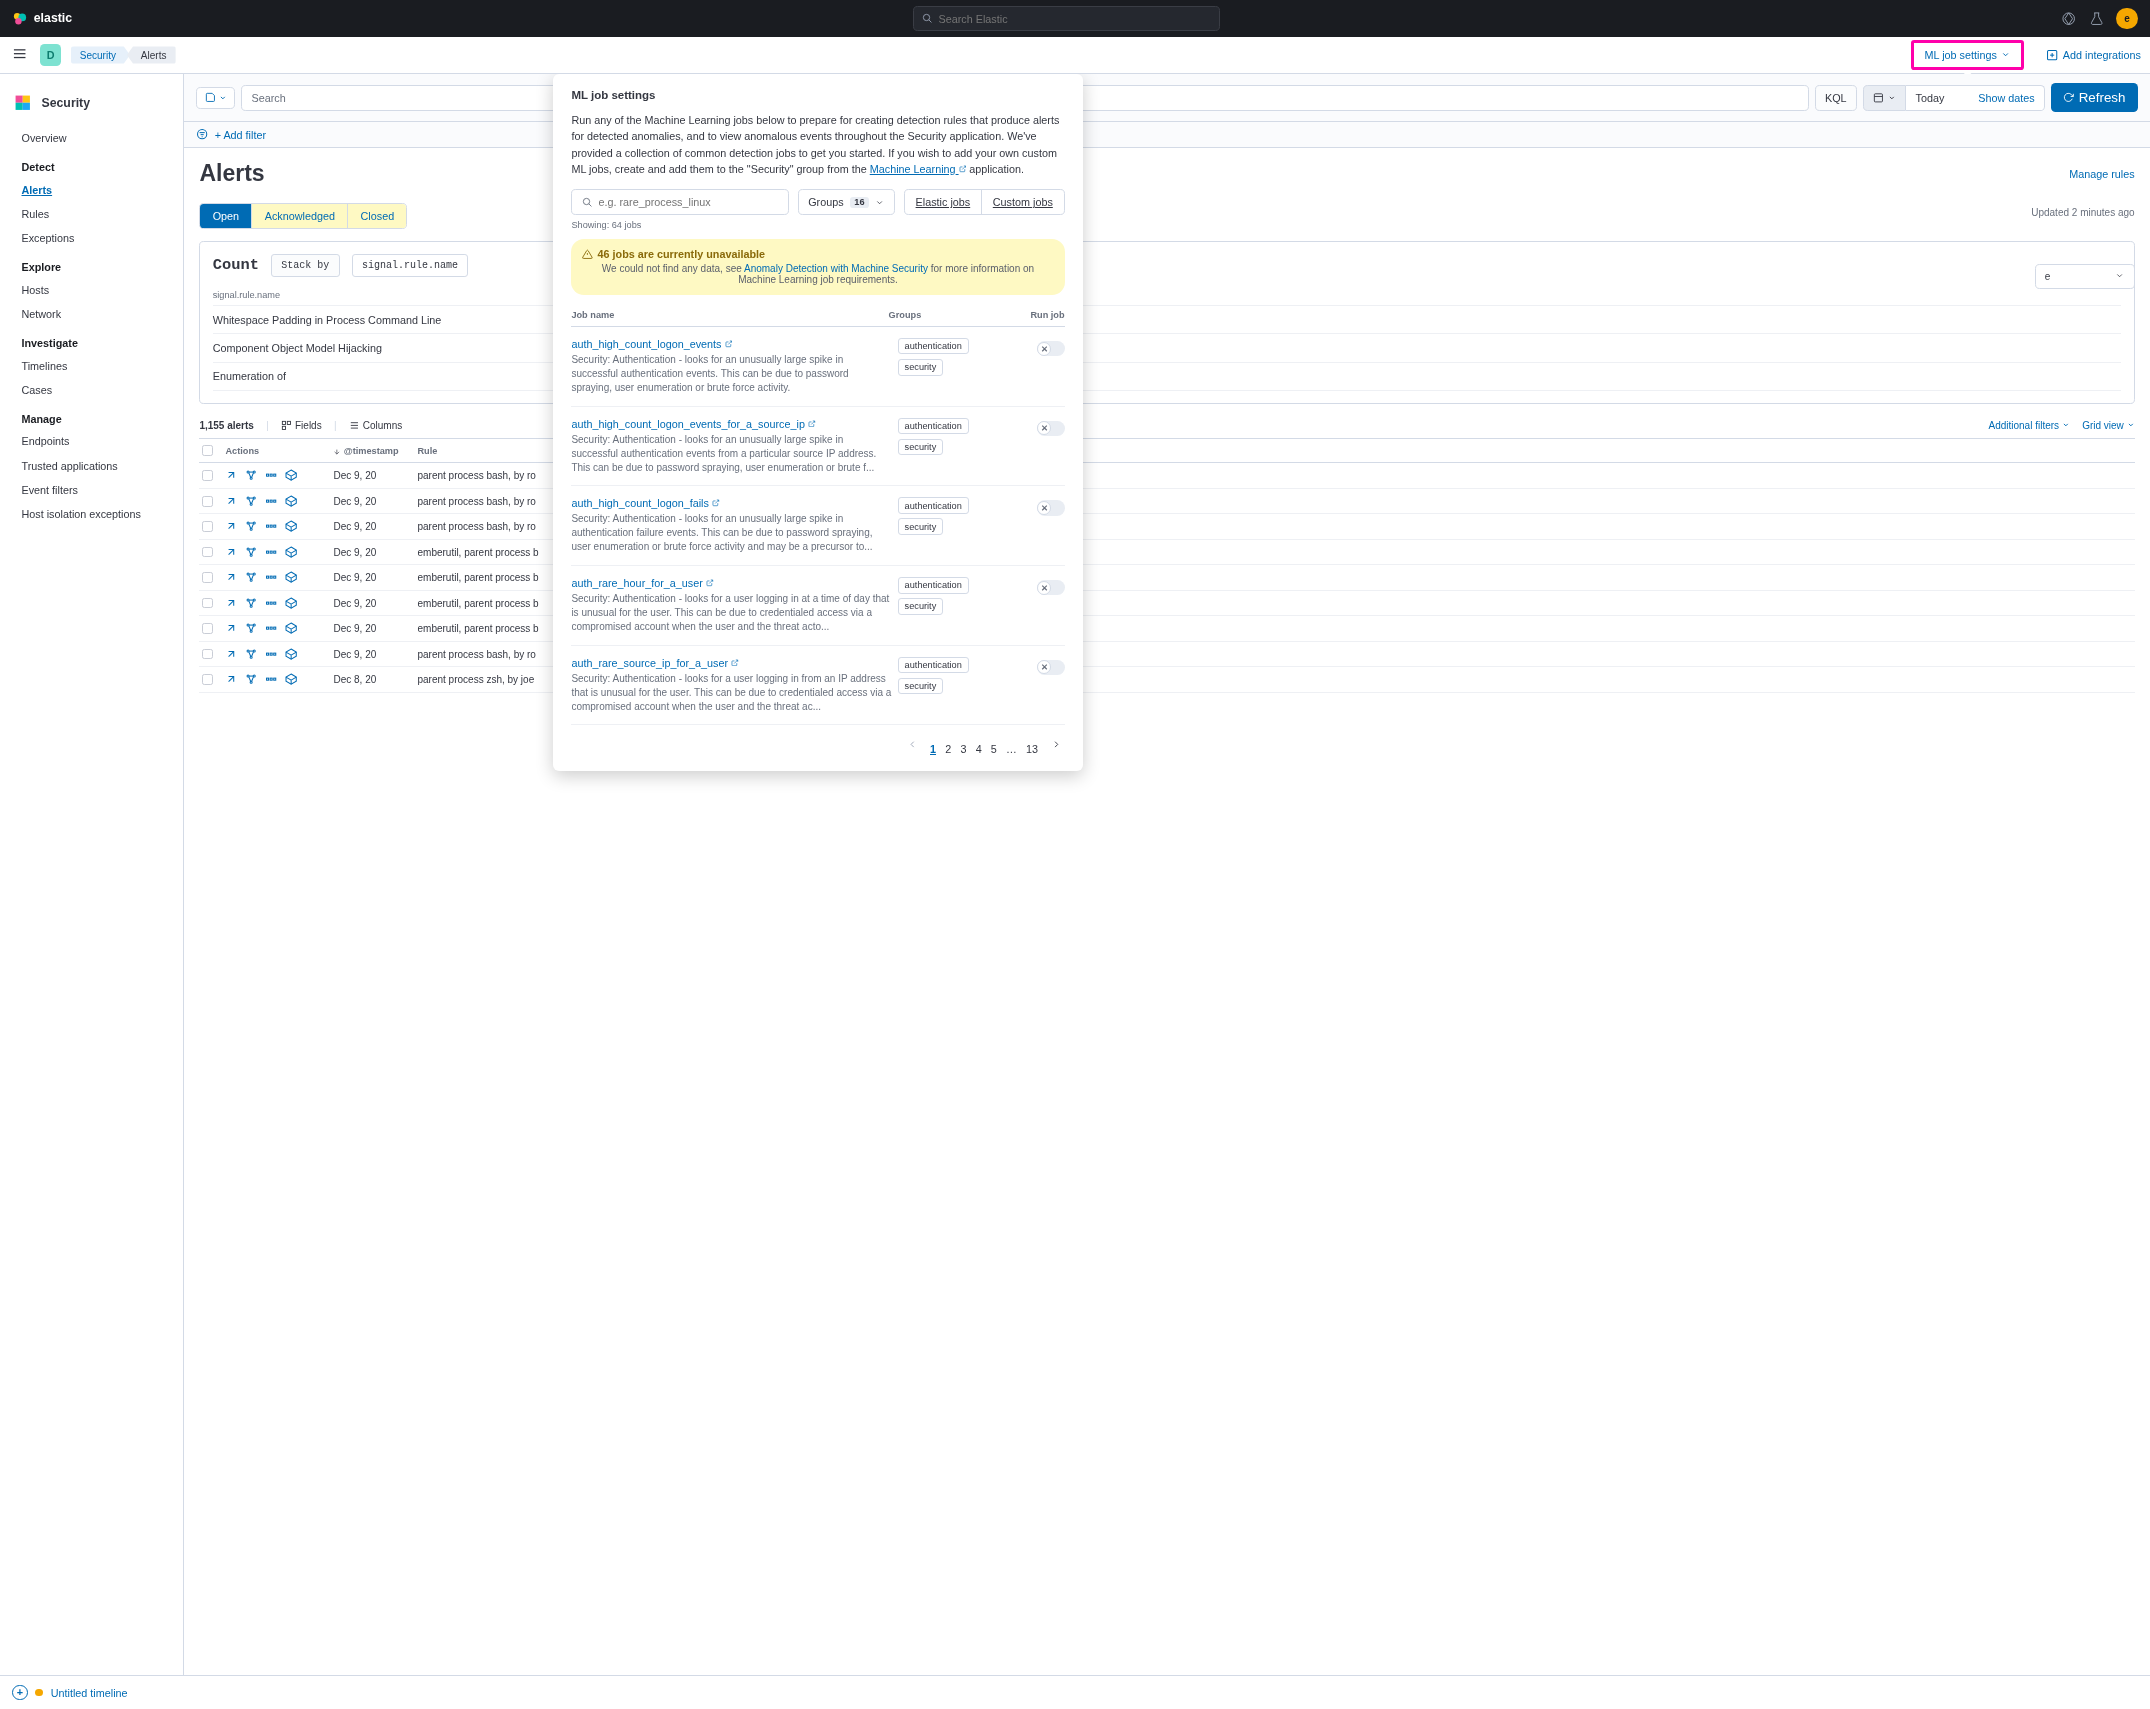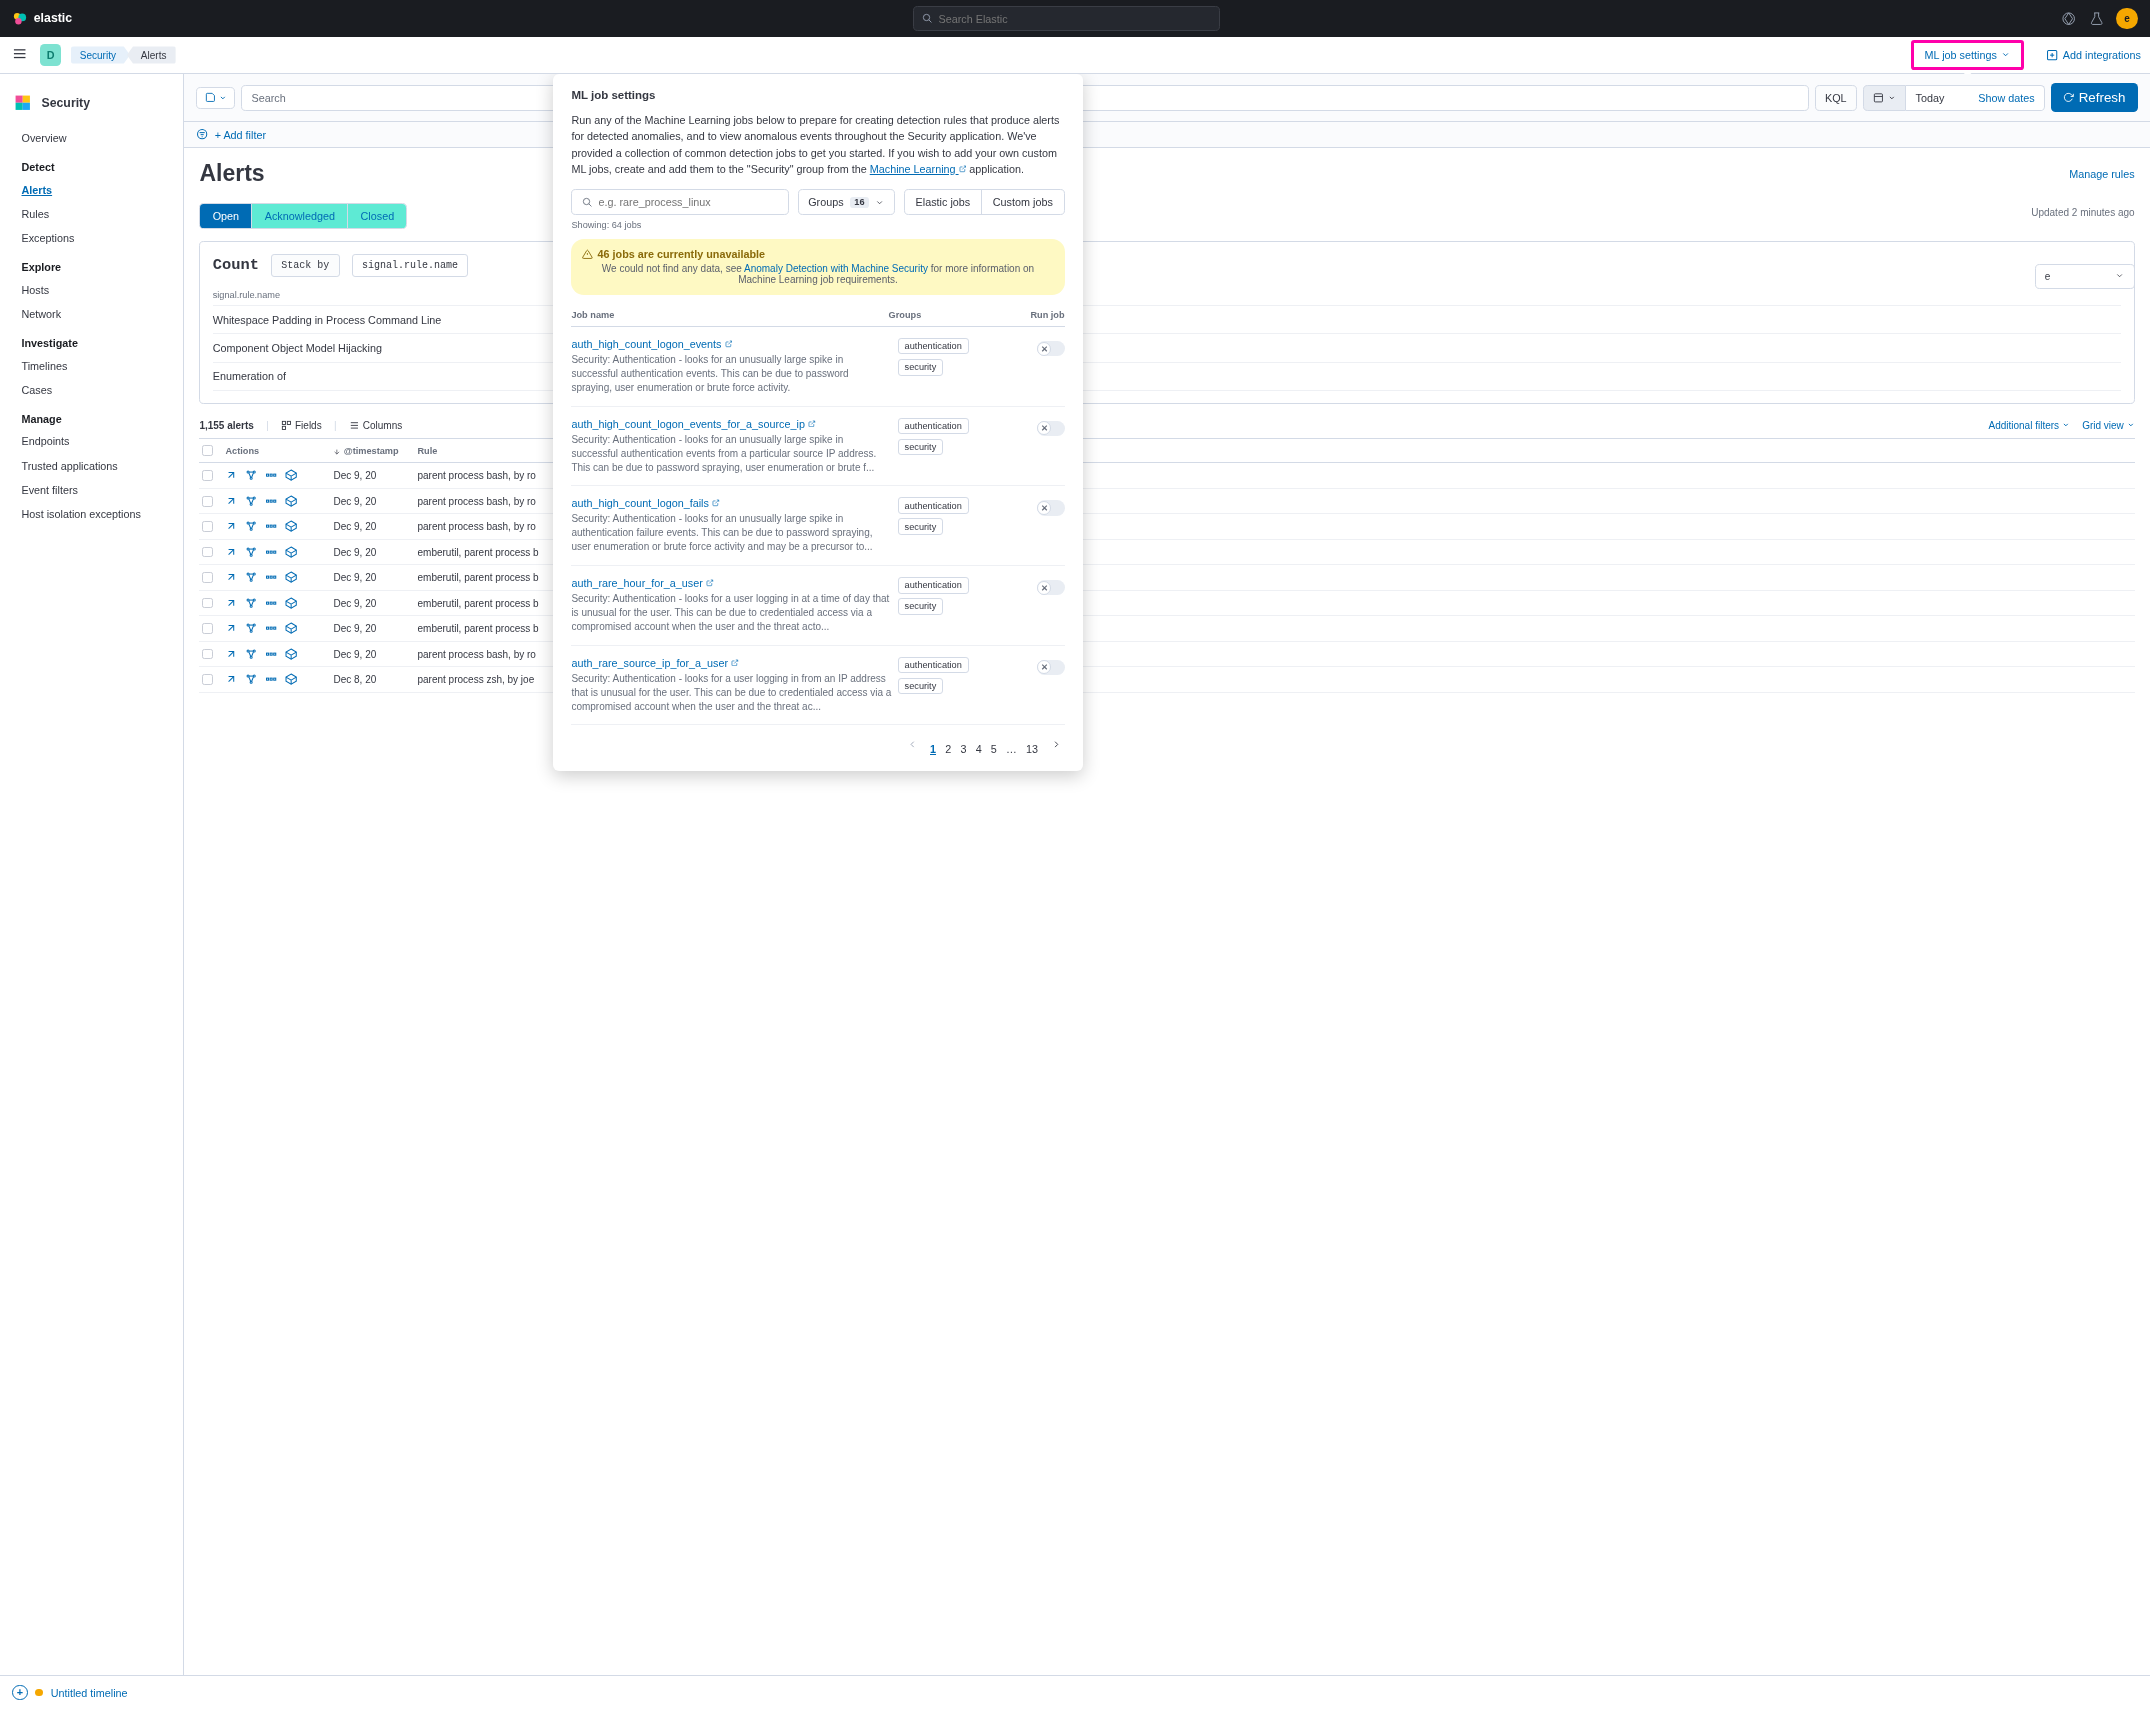--- a/index.html
+++ b/index.html
@@ -46,21 +46,21 @@
 
 .filter-row { padding: 6.1px 12.3px; display: flex; align-items: center; gap: 6.1px; border-bottom: 0.8px solid #d3dae6; background:#fafbfd;}
 .filter-icon { color: #006bb4; }
 .add-filter { color: #006bb4; cursor: pointer; }
 
 .content { padding: 12.3px 15.4px; }
 .page-title { font-size: 23px; font-weight: 700; margin-bottom: 12.3px; }
 .manage-rules { float: right; color: #006bb4; cursor: pointer; margin-top:-31px;}
 
 .tabs { margin-top: 15.4px; display: flex; border: 0.8px solid #d3dae6; border-radius: 4.6px; overflow: hidden; width: fit-content; }
-.tab { padding: 6.1px 12.3px; cursor: pointer; border-right: 0.8px solid #d3dae6; color: #006bb4; background: #5eead4; }
+.tab { padding: 6.1px 12.3px; cursor: pointer; border-right: 0.8px solid #d3dae6; color: #006bb4; background: #fef9c3; }
 .tab:last-child { border-right: none; }
 .tab.active { background: #006bb4; color: #fff; }
 .updated-text { float: right; color: #69707d; font-size: 10px; margin-top:-21.5px;}
 
 .count-panel { border: 0.8px solid #d3dae6; border-radius: 4.6px; margin-top: 12.3px; padding: 12.3px; }
 .count-header { display: flex; align-items: center; gap: 12.3px; font-family: Liberation Mono, monospace; }
 .count-title { font-weight: 700; font-size: 15.4px; }
 .stackby { border: 0.8px solid #d3dae6; border-radius: 3.1px; padding: 4.6px 9.2px; background: #fbfcfd; font-size: 10px; }
 .legend-list { margin-top: 9.2px; }
 .legend-header { font-size: 9.2px; color: #69707d; padding: 4.6px 0; border-bottom: 0.8px solid #eef0f4; }
@@ -92,21 +92,21 @@
 
 .popover { position: absolute; top: 0px; left: 369px; width: 530px; background: #fff; border-radius: 6.1px; box-shadow: 0 4.6px 18.4px rgba(0,0,0,0.2); padding: 15.4px 18.4px; z-index: 100; }
 .popover h3 { font-size: 11.5px; font-weight: 700; margin-bottom: 10.8px; }
 .popover-desc { font-size: 10.8px; line-height: 1.5; color: #343741; margin-bottom: 12.3px; }
 .popover-link { color: #006bb4; text-decoration: underline; }
 .popover-controls { display: flex; gap: 9.2px; margin-bottom: 4.6px;}
 .pop-search { flex: 1; border: 0.8px solid #d3dae6; border-radius: 4.6px; padding: 6.1px 9.2px; display: flex; align-items: center; gap: 6.1px; color: #69707d; }
 .pop-search input { border:none; outline:none; flex:1; font-size:10.8px;}
 .groups-btn { border: 0.8px solid #d3dae6; border-radius: 4.6px; padding: 6.1px 9.2px; display: flex; align-items: center; gap: 6.1px; }
 .groups-badge { background: #e9edf3; border-radius: 3.1px; padding: 0.8px 4.6px; font-size: 9.2px; font-weight:600;}
-.source-tabs { border: 0.8px solid #d3dae6; border-radius: 4.6px; display: flex; overflow:hidden;}
+.source-tabs { border: 0.8px solid #d3dae6; border-radius: 4.6px; display: flex; overflow:hidden;text-decoration:underline;}
 .source-tab { padding: 6.1px 10.8px; cursor: pointer; }
 .source-tab:first-child { border-right: 0.8px solid #d3dae6; }
 .showing-text { font-size: 9.2px; color: #69707d; margin: 4.6px 0 9.2px; }
 .warning-box { background: #fef9c3; border-radius: 13px; padding: 9.2px 10.8px; margin-bottom: 9.2px; text-align: center; }
 .warning-title { color: #8a6a0a; font-weight: 600; display: flex; align-items: center; gap: 4.6px; font-size: 10.8px; margin-bottom: 3.1px; }
 .warning-body { font-size: 10px; color: #5a5f6b; }
 .warning-link { color: #006bb4; }
 .jobs-head { display: flex; font-size: 9.2px; color: #69707d; font-weight: 700; padding: 6.1px 0; border-bottom: 0.8px solid #d3dae6; }
 .jc-name { flex: 1; }
 .jc-groups { width: 115px; }

